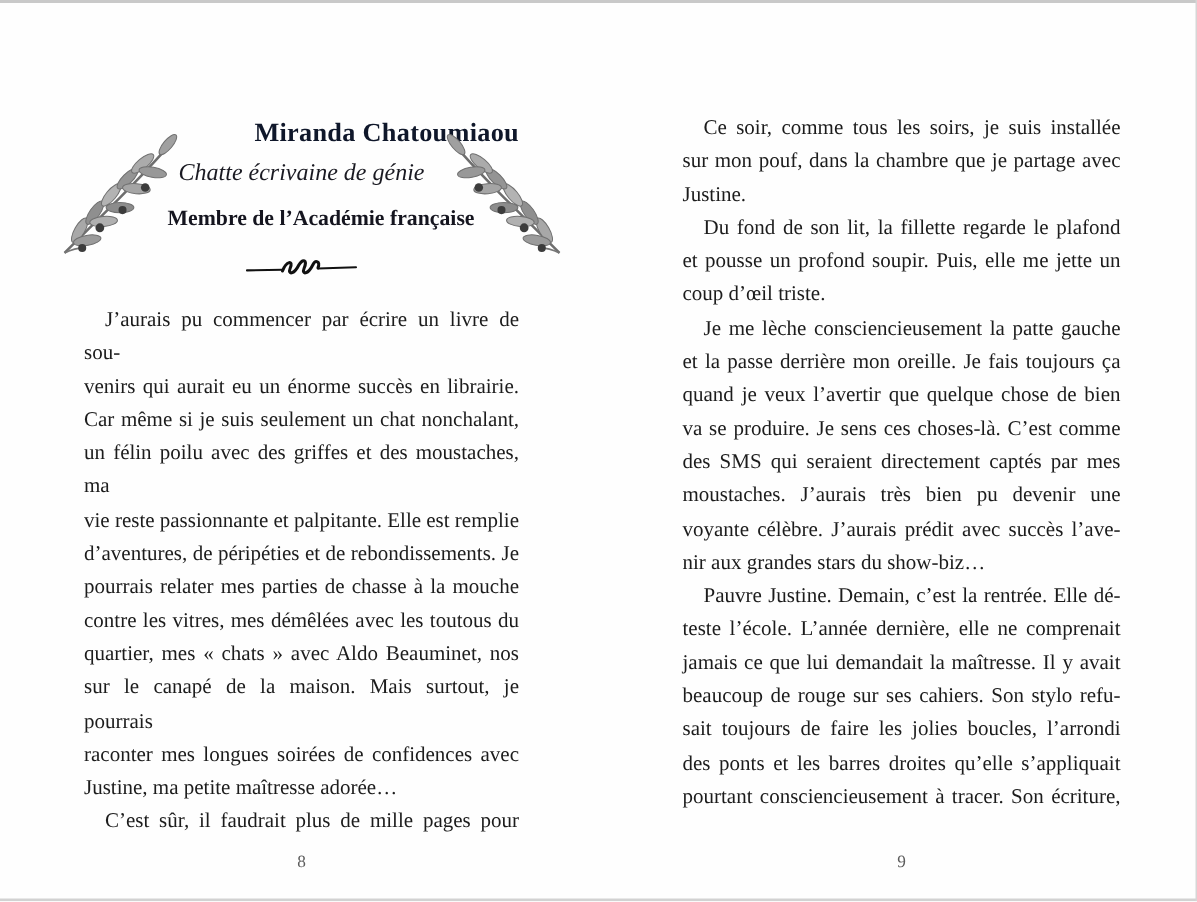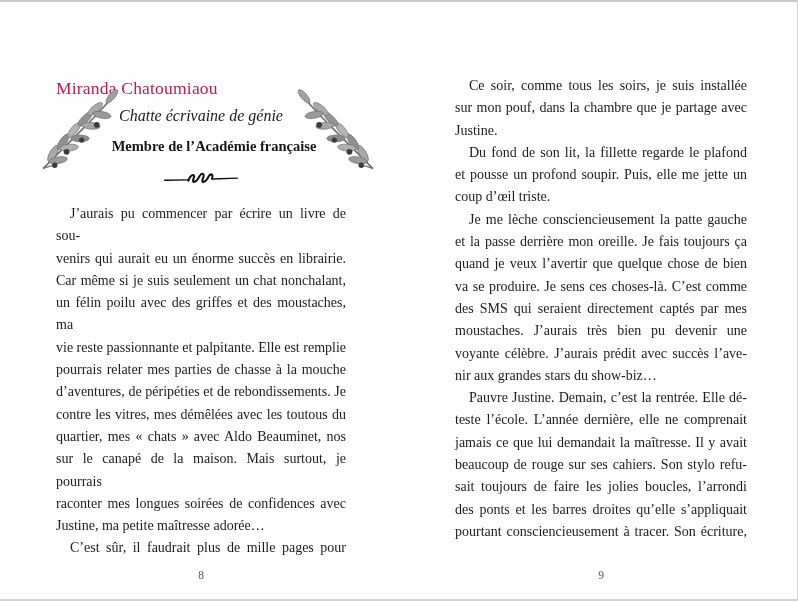--- a/index.html
+++ b/index.html
@@ -11,22 +11,22 @@
   .edge{position:absolute;background:#c9c9c9;}
   .edge-top{left:0;top:0;width:798px;height:2px;}
   .edge-bottom{left:0;top:599px;width:798px;height:2px;background:#d2d2d2;}
   .edge-right{left:797px;top:0;width:1px;height:601px;background:#d6d6d6;}
 
   
   .page-col{position:absolute;}
   .col-left{left:56px;top:0;width:290px;}
 
   .hdr-author{
-    position:absolute;left:0;top:78px;width:290px;text-align:left;
-    font-size:17.5px;font-weight:normal;letter-spacing:.2px;color:#be185d;
+    position:absolute;left:0;top:78px;width:290px;text-align:right;
+    font-size:17.5px;font-weight:bold;letter-spacing:.2px;color:#0f172a;
   }
   .hdr-subtitle{
     position:absolute;left:0;top:107px;width:290px;text-align:center;
     font-size:16px;font-style:italic;color:#1a1a22;
   }
   .hdr-affil{
     position:absolute;left:13px;top:138px;width:290px;text-align:center;
     font-size:14.5px;font-weight:bold;color:#15151f;
   }
   .branch{position:absolute;width:84px;height:88px;top:86px;}
@@ -124,22 +124,22 @@
       </g>
     </svg>
   </div>
 
   <div class="bodytext body-left">
     <div class="ln j ind">J’aurais pu commencer par écrire un livre de sou-</div>
     <div class="ln j">venirs qui aurait eu un énorme succès en librairie.</div>
     <div class="ln j">Car même si je suis seulement un chat nonchalant,</div>
     <div class="ln j">un félin poilu avec des griffes et des moustaches, ma</div>
     <div class="ln j">vie reste passionnante et palpitante. Elle est remplie</div>
+    <div class="ln j">d’aventures, de péripéties et de rebondissements. Je</div>
     <div class="ln j">pourrais relater mes parties de chasse à la mouche</div>
-    <div class="ln j">d’aventures, de péripéties et de rebondissements. Je</div>
     <div class="ln j">contre les vitres, mes démêlées avec les toutous du</div>
     <div class="ln j">quartier, mes « chats » avec Aldo Beauminet, nos</div>
     <div class="ln j">sur le canapé de la maison. Mais surtout, je pourrais</div>
     <div class="ln j">raconter mes longues soirées de confidences avec</div>
     <div class="ln">Justine, ma petite maîtresse adorée…</div>
     <div class="ln j ind">C’est sûr, il faudrait plus de mille pages pour</div>
 
   </div>
   <div class="folio folio-left">8</div>
 

